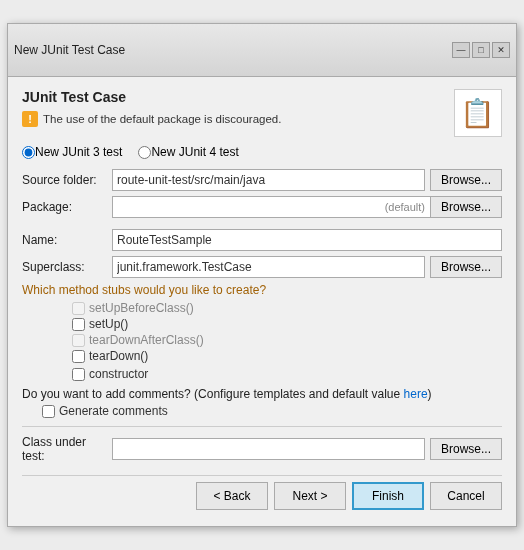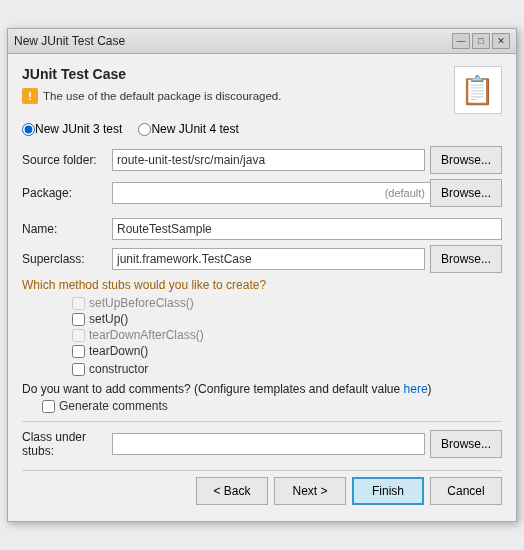--- a/index.html
+++ b/index.html
@@ -15,21 +15,21 @@
     }
     .window {
       width: 510px;
       background: #f0f0f0;
       border: 1px solid #aaa;
       box-shadow: 2px 2px 8px rgba(0,0,0,0.3);
     }
     .title-bar {
       background: linear-gradient(to bottom, #e8e8e8, #d4d4d4);
       border-bottom: 1px solid #aaa;
-      padding: 4px 6px;
+      padding: 18px 6px;
       display: flex;
       align-items: center;
       justify-content: space-between;
     }
     .title-bar-text {
       font-size: 12px;
       color: #222;
     }
     .title-bar-controls {
       display: flex;
@@ -123,21 +123,21 @@
       height: 22px;
       border: 1px solid #aaa;
       background: white;
       padding: 2px 4px;
       font-size: 12px;
       color: #333;
     }
     .browse-btn {
       margin-left: 5px;
       padding: 2px 10px;
-      height: 28px;
+      height: 22px;
       background: #e8e8e8;
       border: 1px solid #aaa;
       font-size: 12px;
       cursor: pointer;
       white-space: nowrap;
     }
     .spacer { height: 6px; }
     .stubs-label {
       font-size: 12px;
       color: #a16207;
@@ -318,21 +318,21 @@
         <label class="checkbox-label">
           <input type="checkbox" style="">
           <span>Generate comments</span>
         </label>
       </div>
     </div>
 
     <hr class="divider">
 
     <div class="class-under-test-row">
-      <span class="form-label">Class under stubs:</span>
+      <span class="form-label">Class under test:</span>
       <input class="form-input" type="text" value="" style="">
       <button class="browse-btn">Browse...</button>
     </div>
 
     <div class="bottom-buttons">
       <button class="nav-btn">&lt; Back</button>
       <button class="nav-btn">Next &gt;</button>
       <button class="nav-btn primary">Finish</button>
       <button class="nav-btn">Cancel</button>
     </div>

